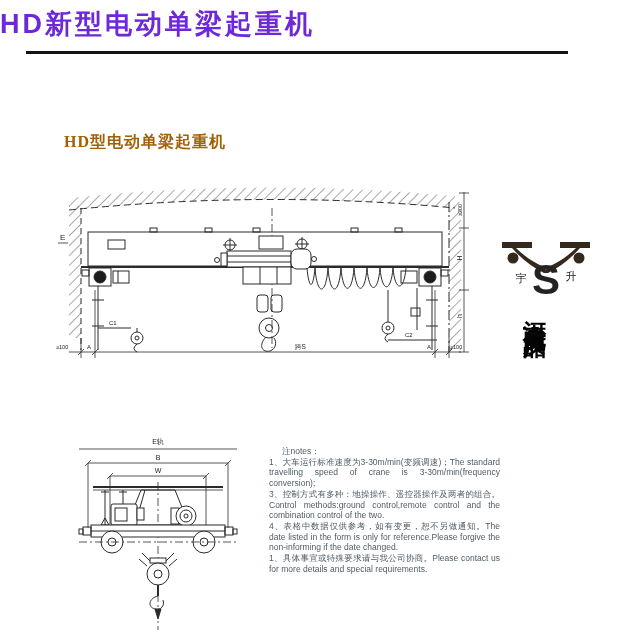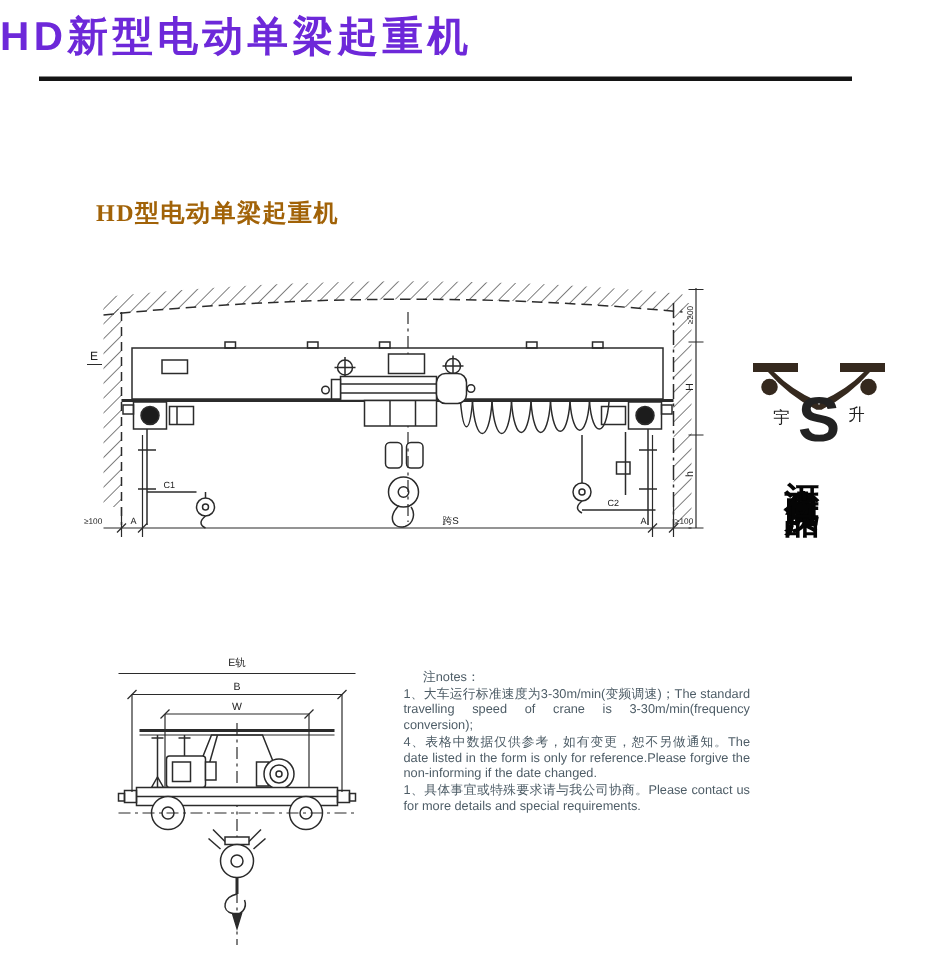--- a/index.html
+++ b/index.html
@@ -263,17 +263,18 @@
       <text x="21" y="42" font-size="11" text-anchor="middle" fill="#35291e">宇</text>
       <text x="71" y="40" font-size="11" text-anchor="middle" fill="#35291e">升</text>
     </g>
   </svg>
 
   <div class="vertical-slogan">河南省优质产品</div>
 
   <div class="notes">
     <p class="heading">注notes：</p>
     <p>1、大车运行标准速度为3-30m/min(变频调速)；The standard travelling speed of crane is 3-30m/min(frequency conversion);</p>
+    <p>3、控制方式有多种：地操操作、遥控器操作及两者的组合。Control methods:ground control,remote control and the combination control of the two.</p>
     <p>4、表格中数据仅供参考，如有变更，恕不另做通知。The date listed in the form is only for reference.Please forgive the non-informing if the date changed.</p>
     <p>1、具体事宜或特殊要求请与我公司协商。Please contact us for more details and special requirements.</p>
   </div>
 
 </div>
 
 </body></html>

